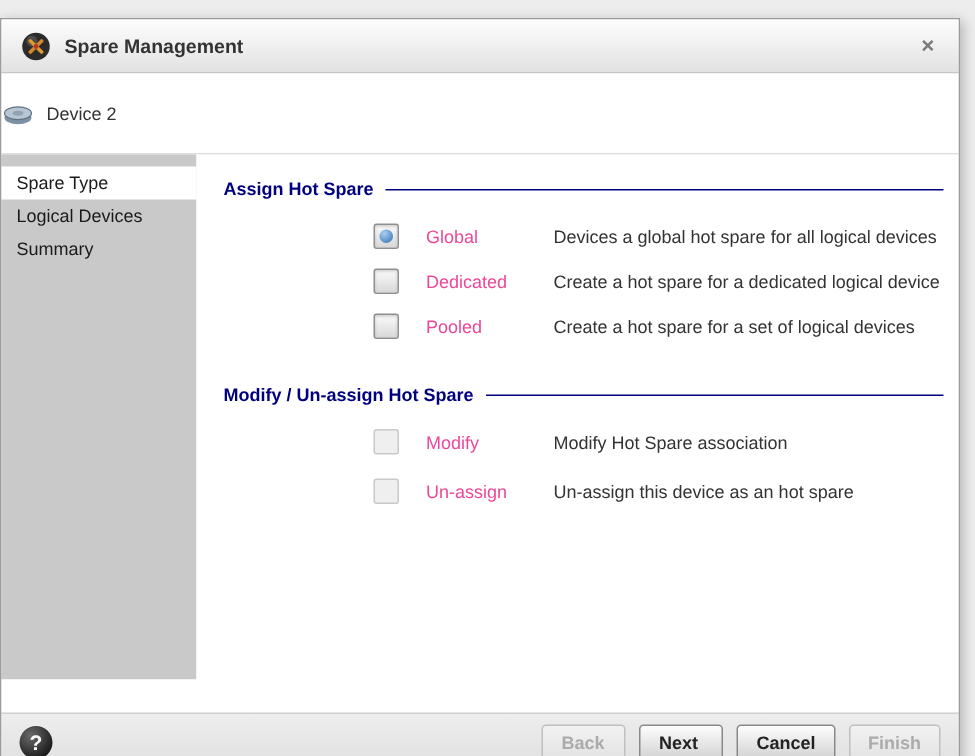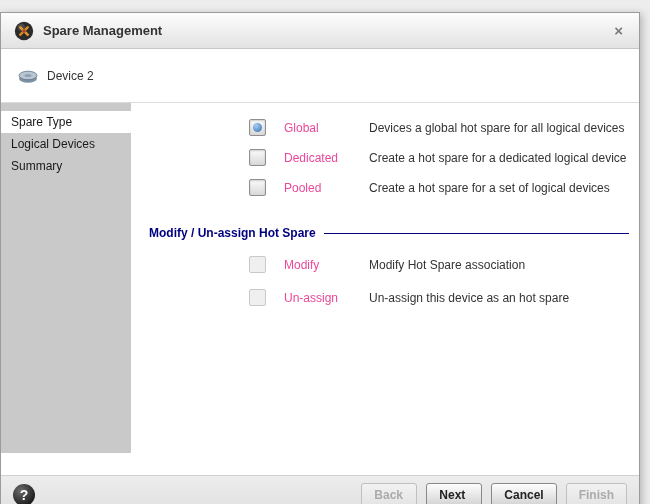--- a/index.html
+++ b/index.html
@@ -30,21 +30,21 @@
   .title-text { font-size: 13px; font-weight: bold; color: #333; }
   .close-x {
     margin-left: auto; color: #7a7a7a;
     font-size: 15px; font-weight: bold; line-height: 1;
     cursor: pointer; padding: 2px 4px;
   }
   
   .device-header {
     flex: 0 0 54px; background: #fff;
     display: flex; align-items: center;
-    padding: 0 16px;
+    padding: 0 0;
     border-bottom: 1px solid #dcdcdc;
   }
   .device-icon { width: 22px; height: 17px; margin-right: 8px; }
   .device-label { font-size: 12px; color: #333; }
   
   .body { flex: 1 1 auto; display: flex; min-height: 0; }
   .sidebar {
     flex: 0 0 130px;
     background: var(--sidebar-bg, #c9c9c9);
     padding-top: 8px;
@@ -147,20 +147,24 @@
   <div class="body">
 
     <div class="sidebar">
       <div class="step active">Spare Type</div>
       <div class="step">Logical Devices</div>
       <div class="step">Summary</div>
     </div>
 
     <div class="main">
 
+      <div class="section-head">
+        <span>Assign Hot Spare</span>
+        <span class="rule"></span>
+      </div>
 
       <div class="opt-row">
         <span class="checkbox">
             <span class="dot"></span>
           </span>
         <span class="opt-label">Global</span>
         <span class="opt-desc">Devices a global hot spare for all logical devices</span>
       </div>
 
       <div class="opt-row">

